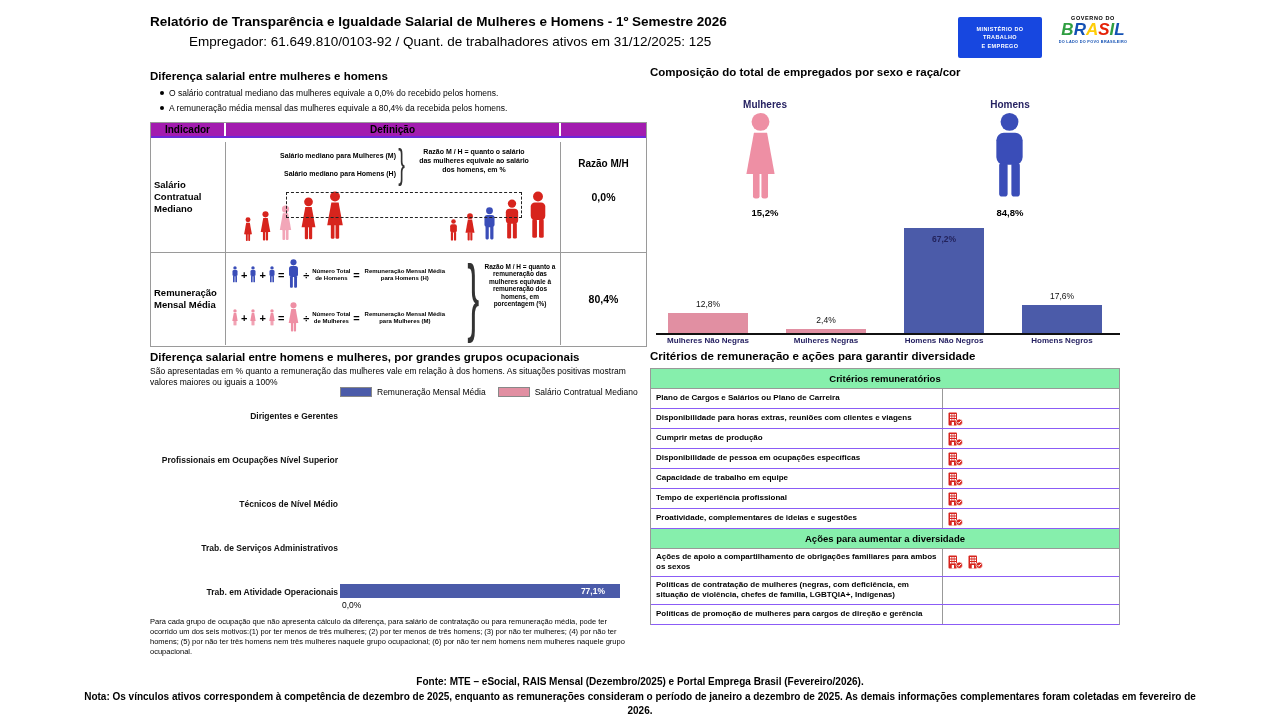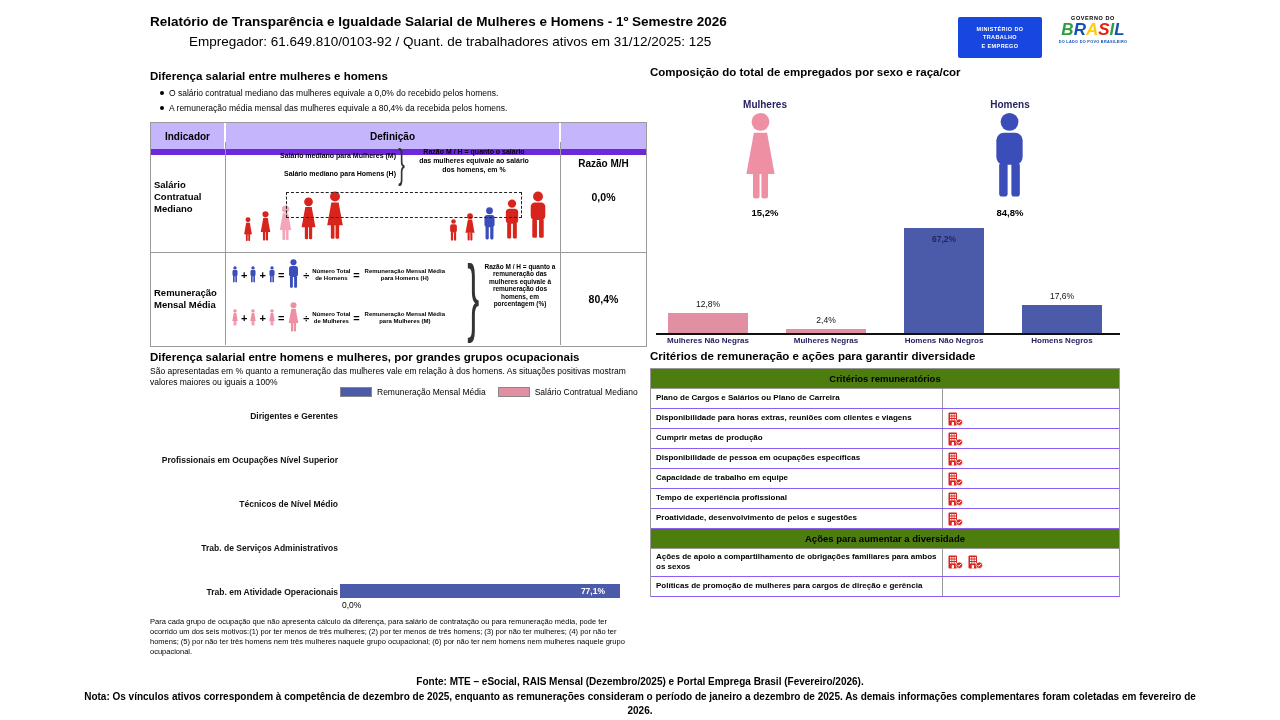--- a/index.html
+++ b/index.html
@@ -20,21 +20,21 @@
 
   
   .sec-title{font-size:11.5px;font-weight:bold;}
 
   
   .bullet{left:160px;font-size:8.5px;display:flex;align-items:center;gap:5px;}
   .dot{width:4px;height:4px;border-radius:50%;background:#000;flex:0 0 auto;}
 
   
   .t1{left:150px;top:122px;width:495px;height:223px;border:1px solid #9a9a9a;}
-  .t1 .hrow{position:absolute;left:0;top:0;width:100%;height:32px;display:flex;background:#c4b5fd;border-bottom:6px solid #6d28d9;box-sizing:border-box;}
+  .t1 .hrow{position:absolute;left:0;top:0;width:100%;height:15px;display:flex;background:#a21caf;border-bottom:2px solid #6d28d9;box-sizing:border-box;}
   .t1 .hc{display:flex;align-items:center;justify-content:center;font-size:10px;font-weight:bold;border-right:2px solid #fff;box-sizing:border-box;}
   .t1 .hc:last-child{border-right:none;}
   .cell{position:absolute;box-sizing:border-box;}
   .c-ind{left:0;width:75px;border-right:1px solid #9a9a9a;padding:3px 3px;display:flex;align-items:center;
          font-size:9.5px;font-weight:bold;line-height:1.25;}
   .c-def{left:75px;width:335px;border-right:1px solid #9a9a9a;}
   .c-ratio{left:410px;width:85px;display:flex;align-items:center;justify-content:center;font-size:10.5px;font-weight:bold;}
   .r1{top:19px;height:110px;}
   .r2{top:129px;height:93px;}
   .rowsep{position:absolute;left:0;top:129px;width:100%;height:0;border-top:1px solid #9a9a9a;}
@@ -64,21 +64,21 @@
   .picto-label{position:absolute;width:110px;text-align:center;font-size:10px;font-weight:bold;color:#262262;}
   .picto-val{position:absolute;width:110px;text-align:center;font-size:9.5px;font-weight:bold;}
   .comp-baseline{position:absolute;left:6px;top:267px;width:464px;height:2px;background:#111;}
   .comp-bar{position:absolute;width:80px;}
   .comp-vlabel{position:absolute;width:90px;text-align:center;font-size:8.5px;}
   .comp-clabel{position:absolute;top:270px;width:116px;text-align:center;font-size:8px;font-weight:bold;color:#262262;}
 
   
   .crit{left:650px;top:350px;width:470px;}
   .crit-table{margin-top:6px;border:1px solid #999;border-bottom:none;}
-  .crit-header{background:#4d7c0f;border-bottom:1px solid #999;text-align:center;
+  .crit-header{background:#86efac;border-bottom:1px solid #999;text-align:center;
                font-size:9.5px;font-weight:bold;padding:4px 15px;}
   .crit-row{display:flex;border-bottom:1px solid #8b5cf6;min-height:19px;}
   .crit-label{width:292px;box-sizing:border-box;padding:3px 5px;font-size:8px;font-weight:bold;
               line-height:1.3;border-right:1px solid #999;display:flex;align-items:center;}
   .crit-icons{flex:1;display:flex;align-items:center;gap:5px;padding:2px 5px;}
 
   
   .footer{left:80px;right:80px;top:675px;text-align:center;font-size:10px;font-weight:bold;line-height:1.45;}
 </style>
 </head>
@@ -437,21 +437,21 @@
                   <rect x="8.5" y="14" width="3" height="3"></rect>
                   <rect x="13" y="14" width="3" height="3"></rect>
       <rect x="7.5" y="20" width="4.5" height="7"></rect>
     </g>
     <circle cx="22.5" cy="20.5" r="6.5" fill="#d7241d" stroke="#fff" stroke-width="1.4"></circle>
     <path d="M19.5 20.5 l2.2 2.2 l3.8-4.4" stroke="#fff" stroke-width="2" fill="none" stroke-linecap="round"></path>
               </svg></span>
           </div>
         </div>
         <div class="crit-row">
-          <div class="crit-label">Proatividade, desenvolvimento de pelos e sugestões</div>
+          <div class="crit-label">Proatividade, complementares de ideias e sugestões</div>
           <div class="crit-icons">
             <span style="line-height: 0;"><svg width="15" height="14" viewBox="0 0 30 28" xmlns="http://www.w3.org/2000/svg">
     <rect x="1" y="1" width="17" height="26" rx="2" fill="#d7241d"></rect>
     <g fill="#fff">
       <rect x="4" y="4" width="3" height="3"></rect>
                   <rect x="8.5" y="4" width="3" height="3"></rect>
                   <rect x="13" y="4" width="3" height="3"></rect>
       <rect x="4" y="9" width="3" height="3"></rect>
                   <rect x="8.5" y="9" width="3" height="3"></rect>
                   <rect x="13" y="9" width="3" height="3"></rect>
@@ -497,20 +497,24 @@
                   <rect x="13" y="9" width="3" height="3"></rect>
       <rect x="4" y="14" width="3" height="3"></rect>
                   <rect x="8.5" y="14" width="3" height="3"></rect>
                   <rect x="13" y="14" width="3" height="3"></rect>
       <rect x="7.5" y="20" width="4.5" height="7"></rect>
     </g>
     <circle cx="22.5" cy="20.5" r="6.5" fill="#d7241d" stroke="#fff" stroke-width="1.4"></circle>
     <path d="M19.5 20.5 l2.2 2.2 l3.8-4.4" stroke="#fff" stroke-width="2" fill="none" stroke-linecap="round"></path>
               </svg></span>
           </div>
+        </div>
+        <div class="crit-row">
+          <div class="crit-label">Políticas de contratação de mulheres (negras, com deficiência, em situação de violência, chefes de família, LGBTQIA+, Indígenas)</div>
+          <div class="crit-icons"></div>
         </div>
         <div class="crit-row">
           <div class="crit-label">Políticas de promoção de mulheres para cargos de direção e gerência</div>
           <div class="crit-icons"></div>
         </div>
       </div>
   </div>
 
   <div class="abs footer">
     <div>Fonte: MTE – eSocial, RAIS Mensal (Dezembro/2025) e Portal Emprega Brasil (Fevereiro/2026).</div>

